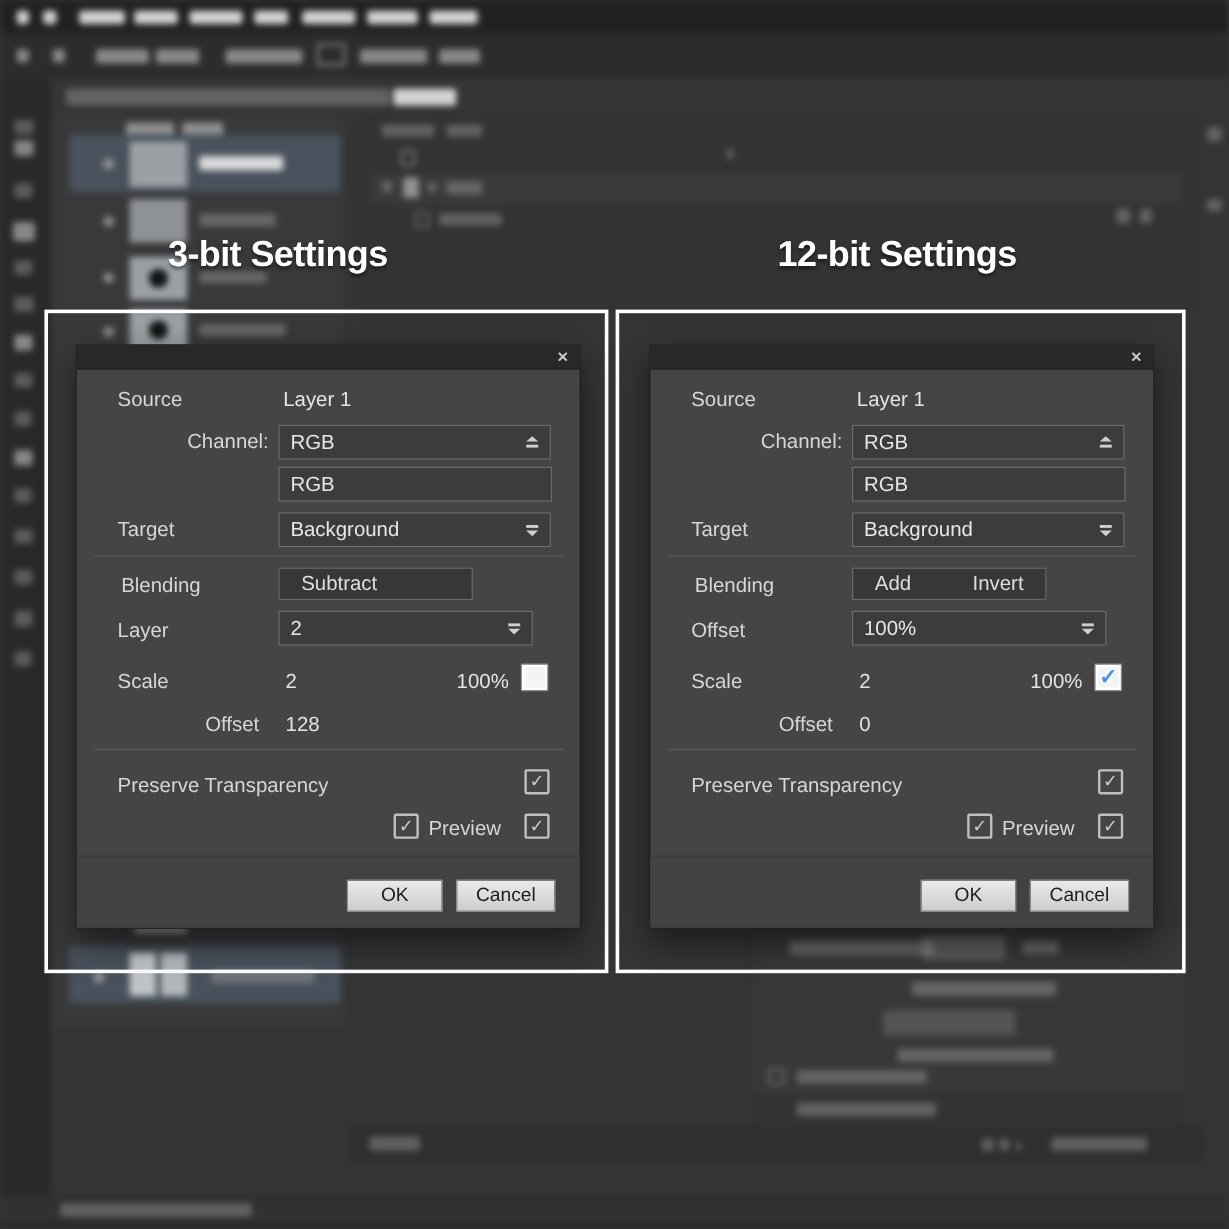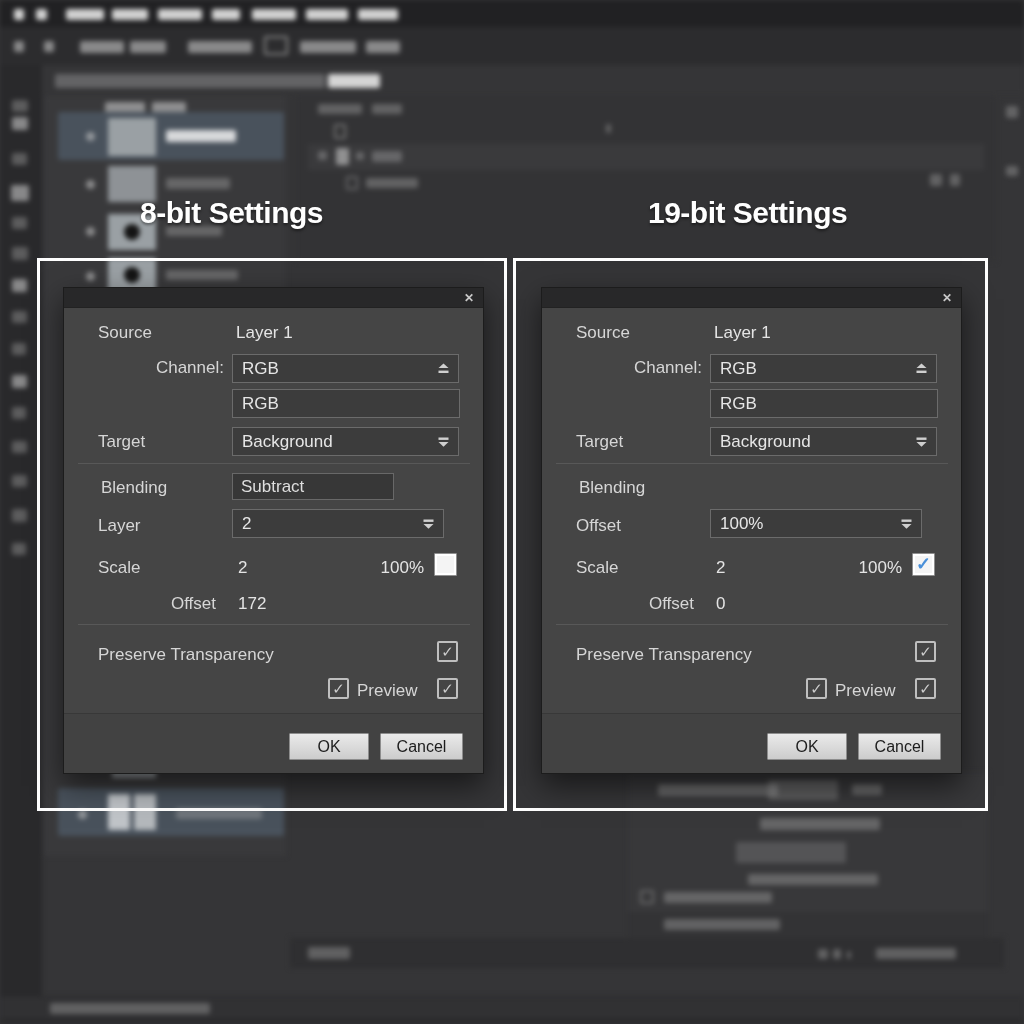--- a/index.html
+++ b/index.html
@@ -46,21 +46,21 @@
   .titlebar { position:absolute; left:0; top:0; right:0; height:20px; background:#282829;
               border-bottom:1px solid #222; }
   .closex { position:absolute; right:9px; top:1px; color:#c9c9c9; font-size:12px; font-weight:700;
             line-height:18px; cursor:default; }
   .lbl { position:absolute; color:#d6d6d6; }
   .val { position:absolute; color:#e4e4e4; }
   .field { position:absolute; height:29px; background:#3c3c3c; border:1px solid #6b6b6b;
            color:#e6e6e6; line-height:27px; padding-left:9px; }
   .field .ddicon { position:absolute; right:8px; top:50%; margin-top:-6px; }
   .bfield { position:absolute; height:27px; background:#373737; border:1px solid #686868;
-            line-height:25px; display:flex; justify-content:space-between; padding:0 8px; }
+            line-height:25px; display:flex; justify-content:space-between; padding:0 18px; }
   .sep { position:absolute; left:14px; width:392px; height:1px; background:#5d5d5d; opacity:.8; }
   .footer { position:absolute; left:0; right:0; top:425px; bottom:0; background:#424242;
             border-top:1px solid #383838; }
   .btn { position:absolute; top:19px; height:27px; background:linear-gradient(#eaeaea,#cccccc);
          border:1px solid #8d8d8d; color:#1d1d1d; font-size:16px; text-align:center;
          line-height:25px; border-radius:1px; }
   .cb { position:absolute; width:21px; height:21px; border:2px solid #bfbfbf; border-radius:2px;
         color:#cccccc; font-size:15px; line-height:17px; text-align:center; }
   .cbwhite { position:absolute; width:23px; height:23px; background:#f4f4f4;
              border:1px solid #8f8f8f; box-shadow:inset 0 0 0 2px #ffffff; border-radius:1px;
@@ -184,22 +184,22 @@
     <div class="blob dim" style="left:50px;top:6px;width:160px;height:11px"></div>
   </div>
   <div class="panel bottomedge"></div>
   <div class="blob dim" style="left:1006px;top:106px;width:12px;height:12px"></div>
   <div class="blob dim" style="left:1006px;top:166px;width:12px;height:10px"></div>
 </div>
 
 <div class="frame l"></div>
 <div class="frame r"></div>
 
-<div class="bigtitle l">8-bit Settings</div>
-<div class="bigtitle r">19-bit Settings</div>
+<div class="bigtitle l">3-bit Settings</div>
+<div class="bigtitle r">12-bit Settings</div>
 
 <div class="dialog d0">
   <div class="titlebar">
     <span class="closex">✕</span>
   </div>
   <span class="lbl" style="left:34px;top:35px">Source</span>
   <span class="val" style="left:172px;top:35px">Layer 1</span>
 
   <span class="lbl" style="left:0;top:70px;width:160px;text-align:right">Channel:</span>
   <div class="field" style="left:168px;top:66px;width:227px">
@@ -245,21 +245,21 @@
         </svg>
     </span>
   </div>
 
   <span class="lbl" style="left:34px;top:270px">Scale</span>
   <span class="val" style="left:174px;top:270px">2</span>
   <span class="val" style="left:295px;top:270px;width:65px;text-align:right">100%</span>
   <span class="cbwhite" style="left:370px;top:265px"></span>
 
   <span class="lbl" style="left:0;top:306px;width:152px;text-align:right">Offset</span>
-  <span class="val" style="left:174px;top:306px">172</span>
+  <span class="val" style="left:174px;top:306px">128</span>
 
   <div class="sep" style="top:336px"></div>
 
   <span class="lbl" style="left:34px;top:357px">Preserve Transparency</span>
   <span class="cb" style="left:373px;top:353px">✓</span>
 
   <span class="cb" style="left:264px;top:390px">✓</span>
   <span class="lbl" style="left:293px;top:393px">Preview</span>
   <span class="cb" style="left:373px;top:390px">✓</span>
 
@@ -298,20 +298,24 @@
       <svg class="icn" width="13" height="12" viewBox="0 0 13 12" fill="#cfcfcf">
           <rect x="1.5" y="1.5" width="10" height="2.4"></rect>
           <polygon points="1.5,6 11.5,6 6.5,10.8"></polygon>
         </svg>
     </span>
   </div>
 
   <div class="sep" style="top:175px"></div>
 
   <span class="lbl" style="left:37px;top:190px">Blending</span>
+  <div class="bfield" style="left:168px;top:185px;width:162px">
+    <span>Add</span>
+    <span>Invert</span>
+  </div>
 
   <span class="lbl" style="left:34px;top:228px">Offset</span>
   <div class="field" style="left:168px;top:221px;width:212px">
     <span>100%</span>
     <span class="ddicon">
       <svg class="icn" width="13" height="12" viewBox="0 0 13 12" fill="#cfcfcf">
           <rect x="1.5" y="1.5" width="10" height="2.4"></rect>
           <polygon points="1.5,6 11.5,6 6.5,10.8"></polygon>
         </svg>
     </span>

